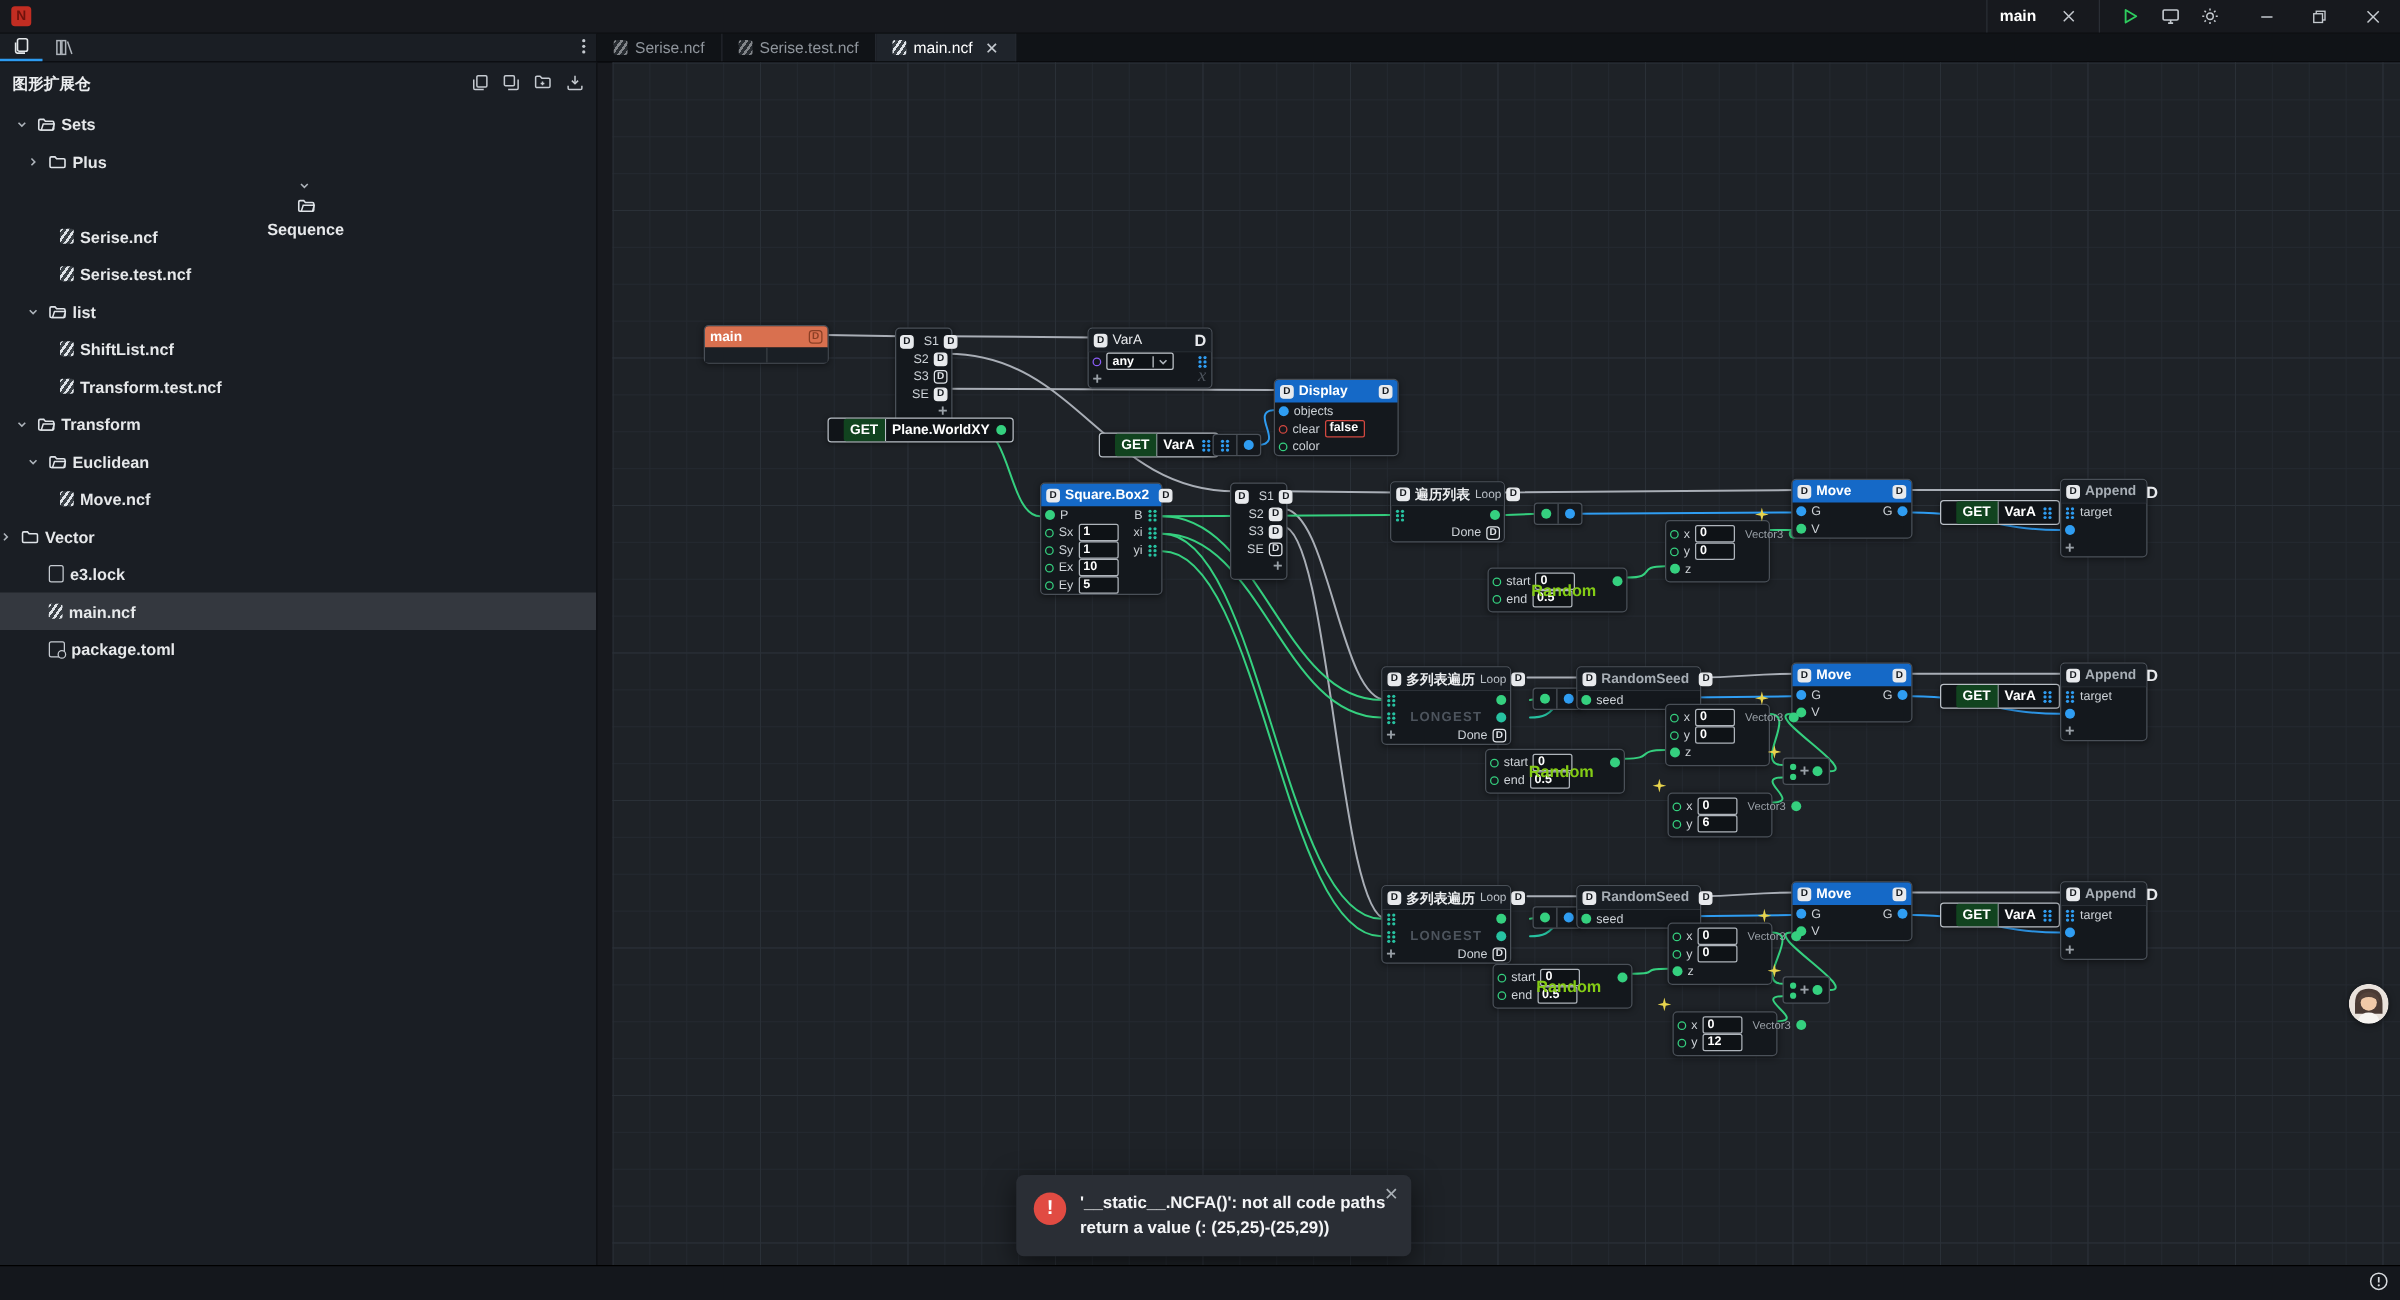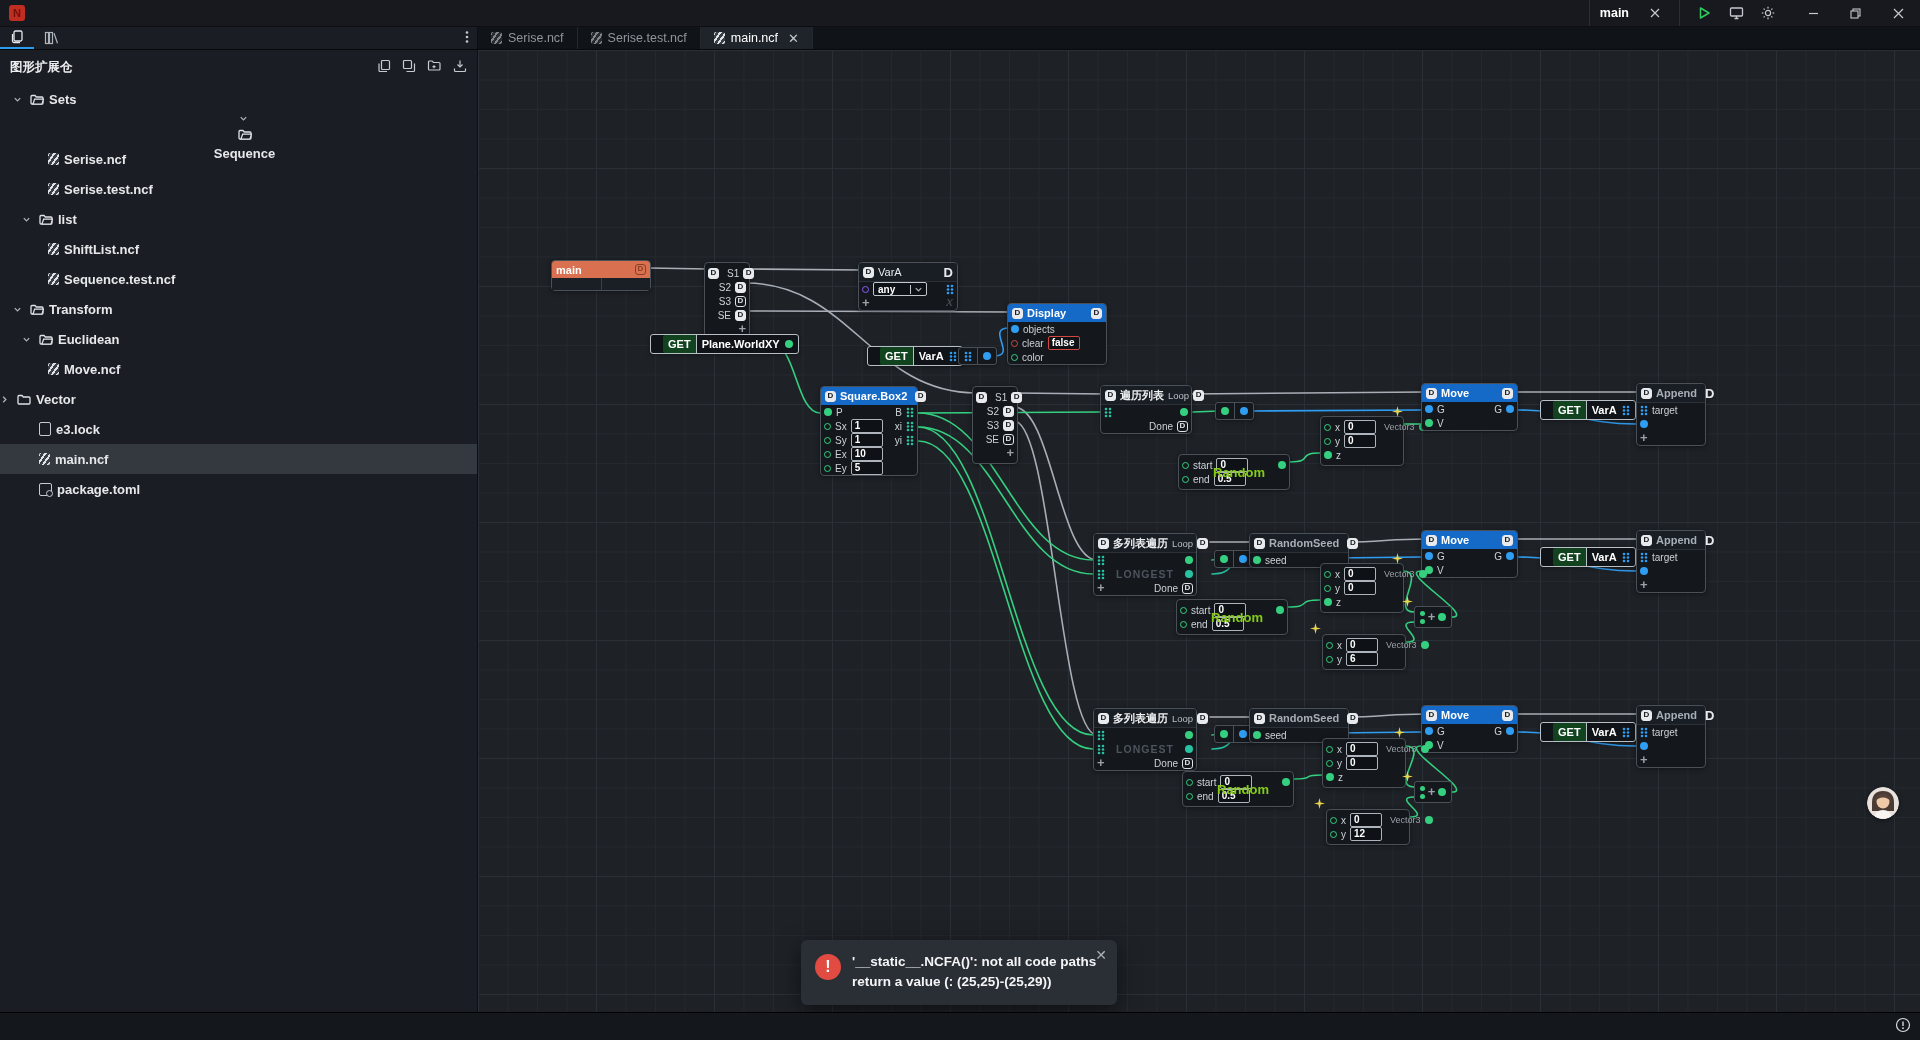--- a/index.html
+++ b/index.html
@@ -19,21 +19,21 @@
   .act-icon{height:100%;display:flex;align-items:center;justify-content:center;width:34px;box-sizing:border-box;color:#e4e7ea;}
   .act-icon.active{border-bottom:2px solid #2d9bf0;}
   .kebab{margin-left:auto;margin-right:8px;color:#c4c9cf;}
   .tabs{display:flex;flex:1;}
   .tab{display:flex;align-items:center;gap:6px;padding:0 13px;border-right:1px solid #23272e;color:#8f959c;font-size:12.5px;}
   .tab.active{background:#1f242b;color:#fff;}
   .tab .close{margin-left:4px;font-size:13px;color:#c4c9cf;}
   .incf{width:11px;height:12px;border-radius:2px;background:repeating-linear-gradient(125deg,#dfe3e8 0 2px,#3a4046 2px 4.5px);flex:none;}
   .tab:not(.active) .incf{opacity:.55;}
   
-  .split{display:flex;height:962px;}
+  .split{display:flex;height:962px;gap:12px;}
   .sidebar{width:478px;flex:none;background:#1a1e24;border-right:1px solid #0c0e11;box-sizing:border-box;display:flex;flex-direction:column;}
   .panel-hdr{height:34px;display:flex;align-items:center;padding:0 10px;}
   .panel-title{font-weight:700;font-size:12.5px;color:#eceef0;}
   .panel-tools{margin-left:auto;display:flex;gap:11px;color:#c6cbd1;}
   .tree{flex:1;overflow:hidden;}
   .trow{height:30px;display:flex;align-items:center;gap:5px;color:#e6e8ea;font-weight:600;font-size:13px;}
   .trow.selected{background:#34383f;}
   .chev{width:12px;flex:none;display:flex;color:#aeb4bb;}
   .ticon{flex:none;display:flex;color:#dfe3e8;}
   .ticon.file-plain{width:10px;height:12px;border:1.3px solid #c6cbd1;border-radius:2px;}
@@ -248,20 +248,33 @@
               </svg>
             </span>
             <span class="ticon">
               <svg width="14" height="13" viewBox="0 0 14 13">
                 <path d="M1 3.5 Q1 2.5 2 2.5 H5 L6.3 4 H12 Q13 4 13 5 V10 Q13 11 12 11 H2 Q1 11 1 10 Z" fill="none" stroke="#dfe3e8" stroke-width="1.3"></path>
                 <path d="M3 11 L4.6 6.2 H13.4 L12 11 Z" fill="#1a1e24" stroke="#dfe3e8" stroke-width="1.2"></path>
               </svg>
             </span>
             <span>Sets</span>
           </div>
+          <div class="trow" style="padding-left: 22px;">
+            <span class="chev">
+              <svg width="9" height="9" viewBox="0 0 10 10">
+                <path d="M3.5 2 L6.5 5 L3.5 8" fill="none" stroke="#aeb4bb" stroke-width="1.4"></path>
+              </svg>
+            </span>
+            <span class="ticon">
+              <svg width="14" height="13" viewBox="0 0 14 13">
+                <path d="M1 3.5 Q1 2.5 2 2.5 H5 L6.3 4 H12 Q13 4 13 5 V10 Q13 11 12 11 H2 Q1 11 1 10 Z" fill="none" stroke="#dfe3e8" stroke-width="1.3"></path>
+              </svg>
+            </span>
+            <span>Plus</span>
+          </div>
           <div class="trow" style="padding-left: 12px; flex-direction: column;">
             <span class="chev">
               <svg width="9" height="9" viewBox="0 0 10 10">
                 <path d="M2 3.5 L5 6.5 L8 3.5" fill="none" stroke="#aeb4bb" stroke-width="1.4"></path>
               </svg>
             </span>
             <span class="ticon">
               <svg width="14" height="13" viewBox="0 0 14 13">
                 <path d="M1 3.5 Q1 2.5 2 2.5 H5 L6.3 4 H12 Q13 4 13 5 V10 Q13 11 12 11 H2 Q1 11 1 10 Z" fill="none" stroke="#dfe3e8" stroke-width="1.3"></path>
                 <path d="M3 11 L4.6 6.2 H13.4 L12 11 Z" fill="#1a1e24" stroke="#dfe3e8" stroke-width="1.2"></path>
@@ -294,21 +307,21 @@
             <span>list</span>
           </div>
           <div class="trow" style="padding-left: 31px;">
             <span class="chev"></span>
             <span class="ticon incf"></span>
             <span>ShiftList.ncf</span>
           </div>
           <div class="trow" style="padding-left: 31px;">
             <span class="chev"></span>
             <span class="ticon incf"></span>
-            <span>Sequence.test.ncf</span>
+            <span>Transform.test.ncf</span>
           </div>
           <div class="trow" style="padding-left: 13px;">
             <span class="chev">
               <svg width="9" height="9" viewBox="0 0 10 10">
                 <path d="M2 3.5 L5 6.5 L8 3.5" fill="none" stroke="#aeb4bb" stroke-width="1.4"></path>
               </svg>
             </span>
             <span class="ticon">
               <svg width="14" height="13" viewBox="0 0 14 13">
                 <path d="M1 3.5 Q1 2.5 2 2.5 H5 L6.3 4 H12 Q13 4 13 5 V10 Q13 11 12 11 H2 Q1 11 1 10 Z" fill="none" stroke="#dfe3e8" stroke-width="1.3"></path>

